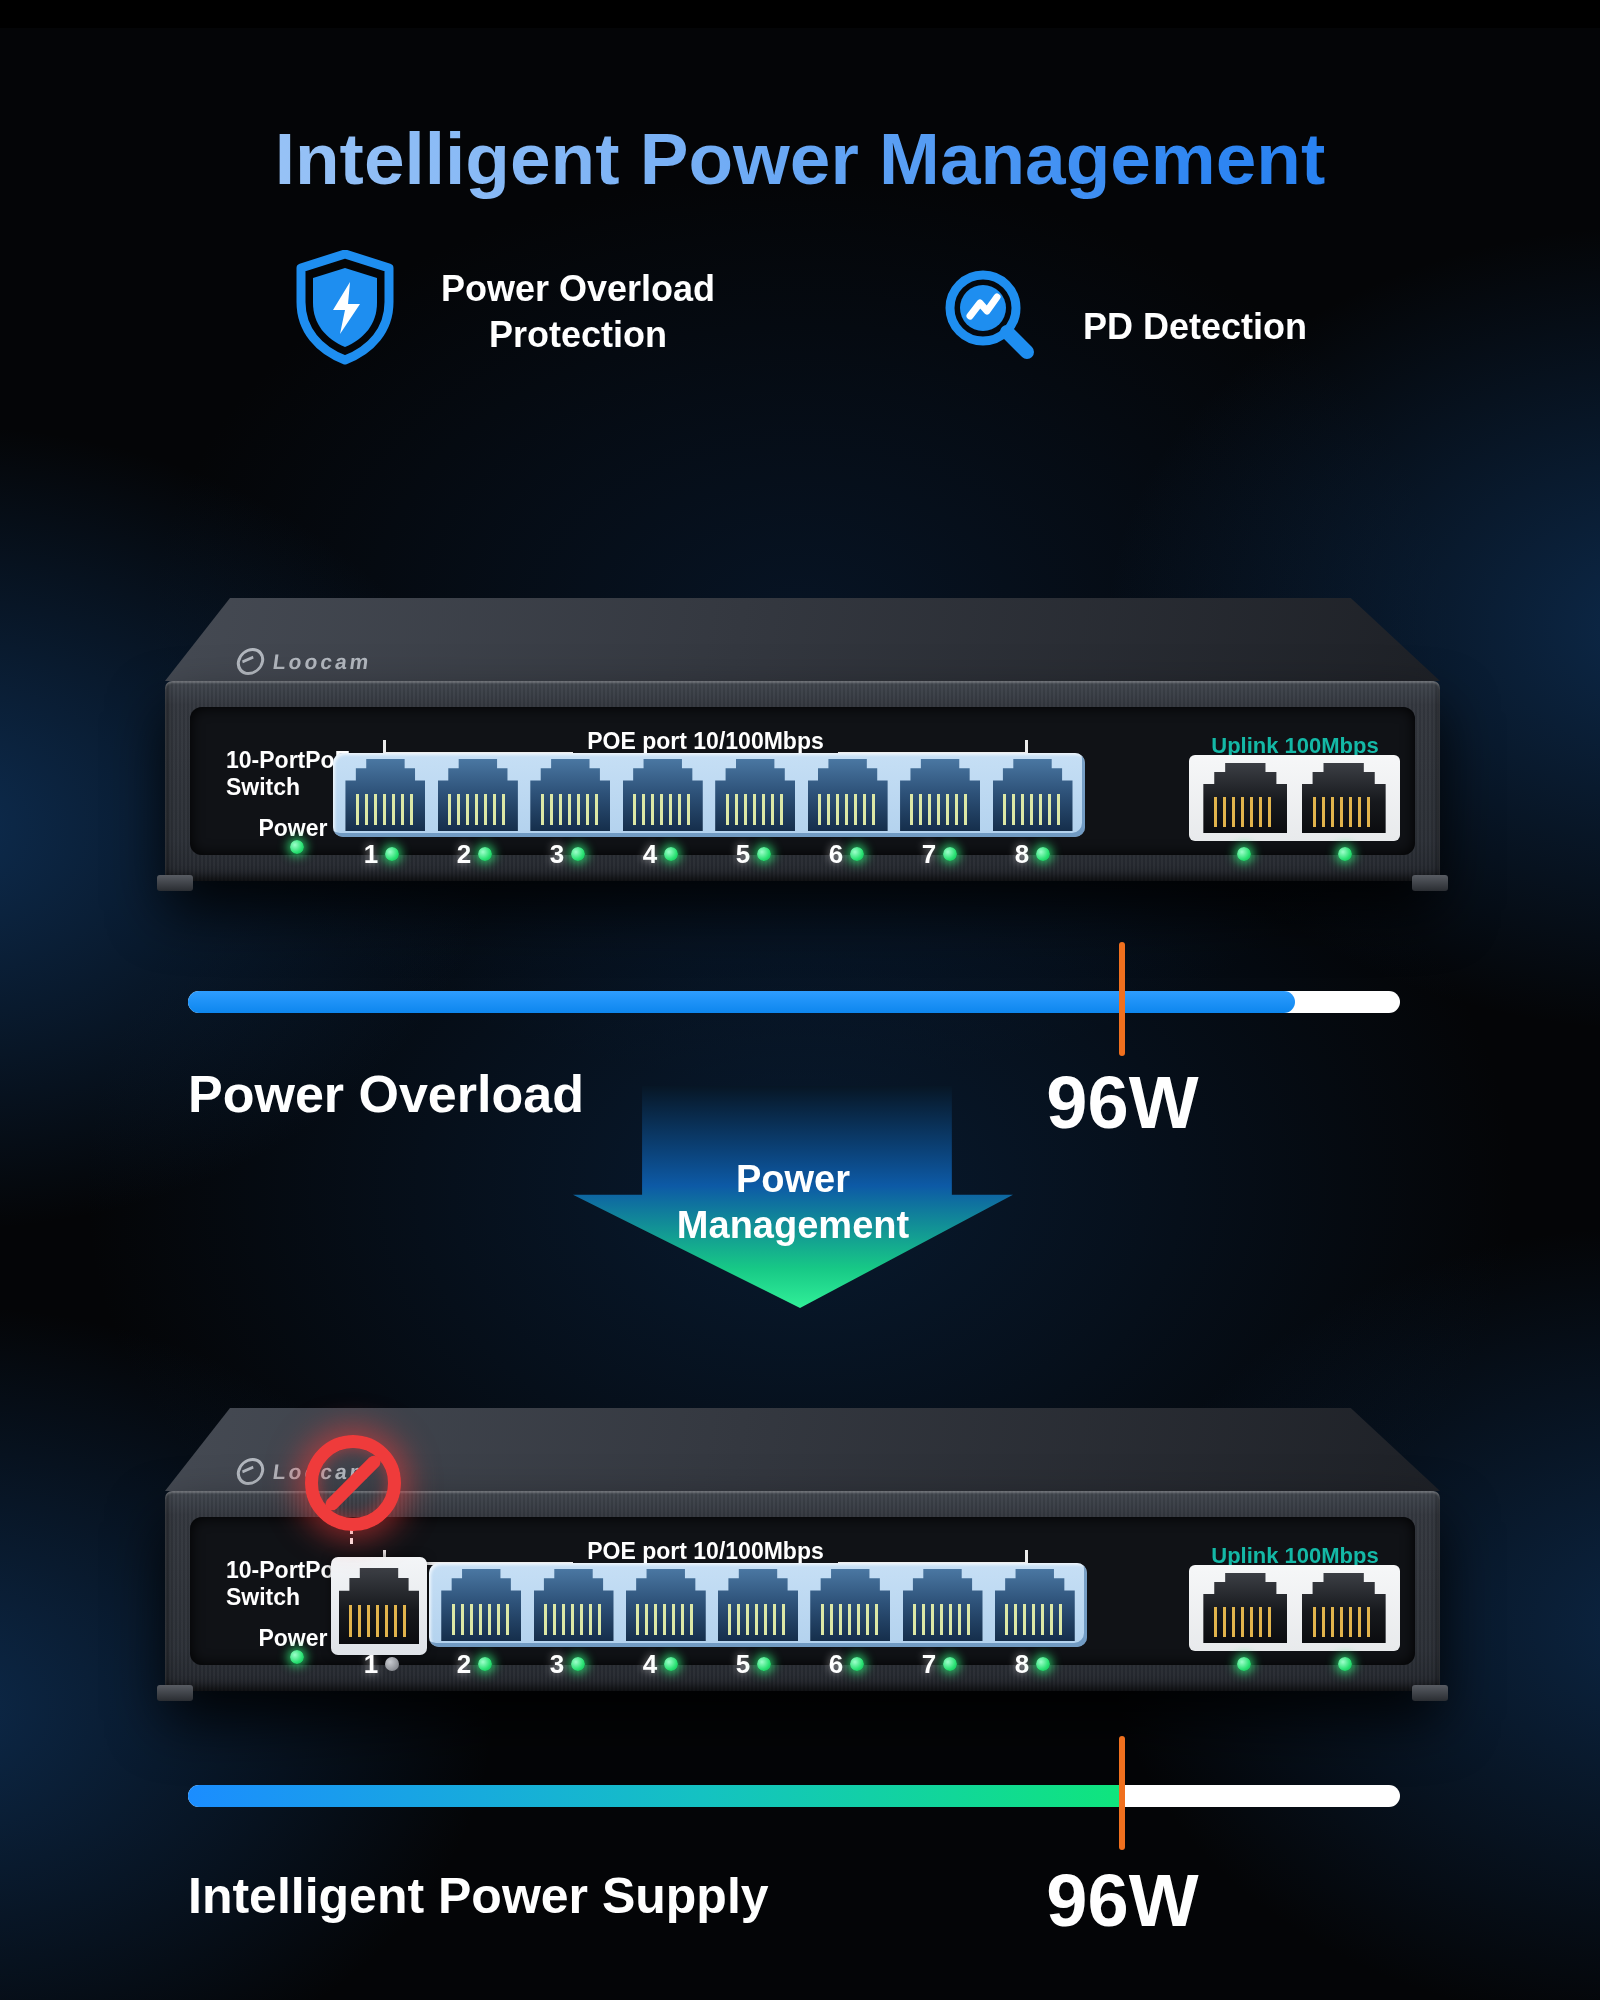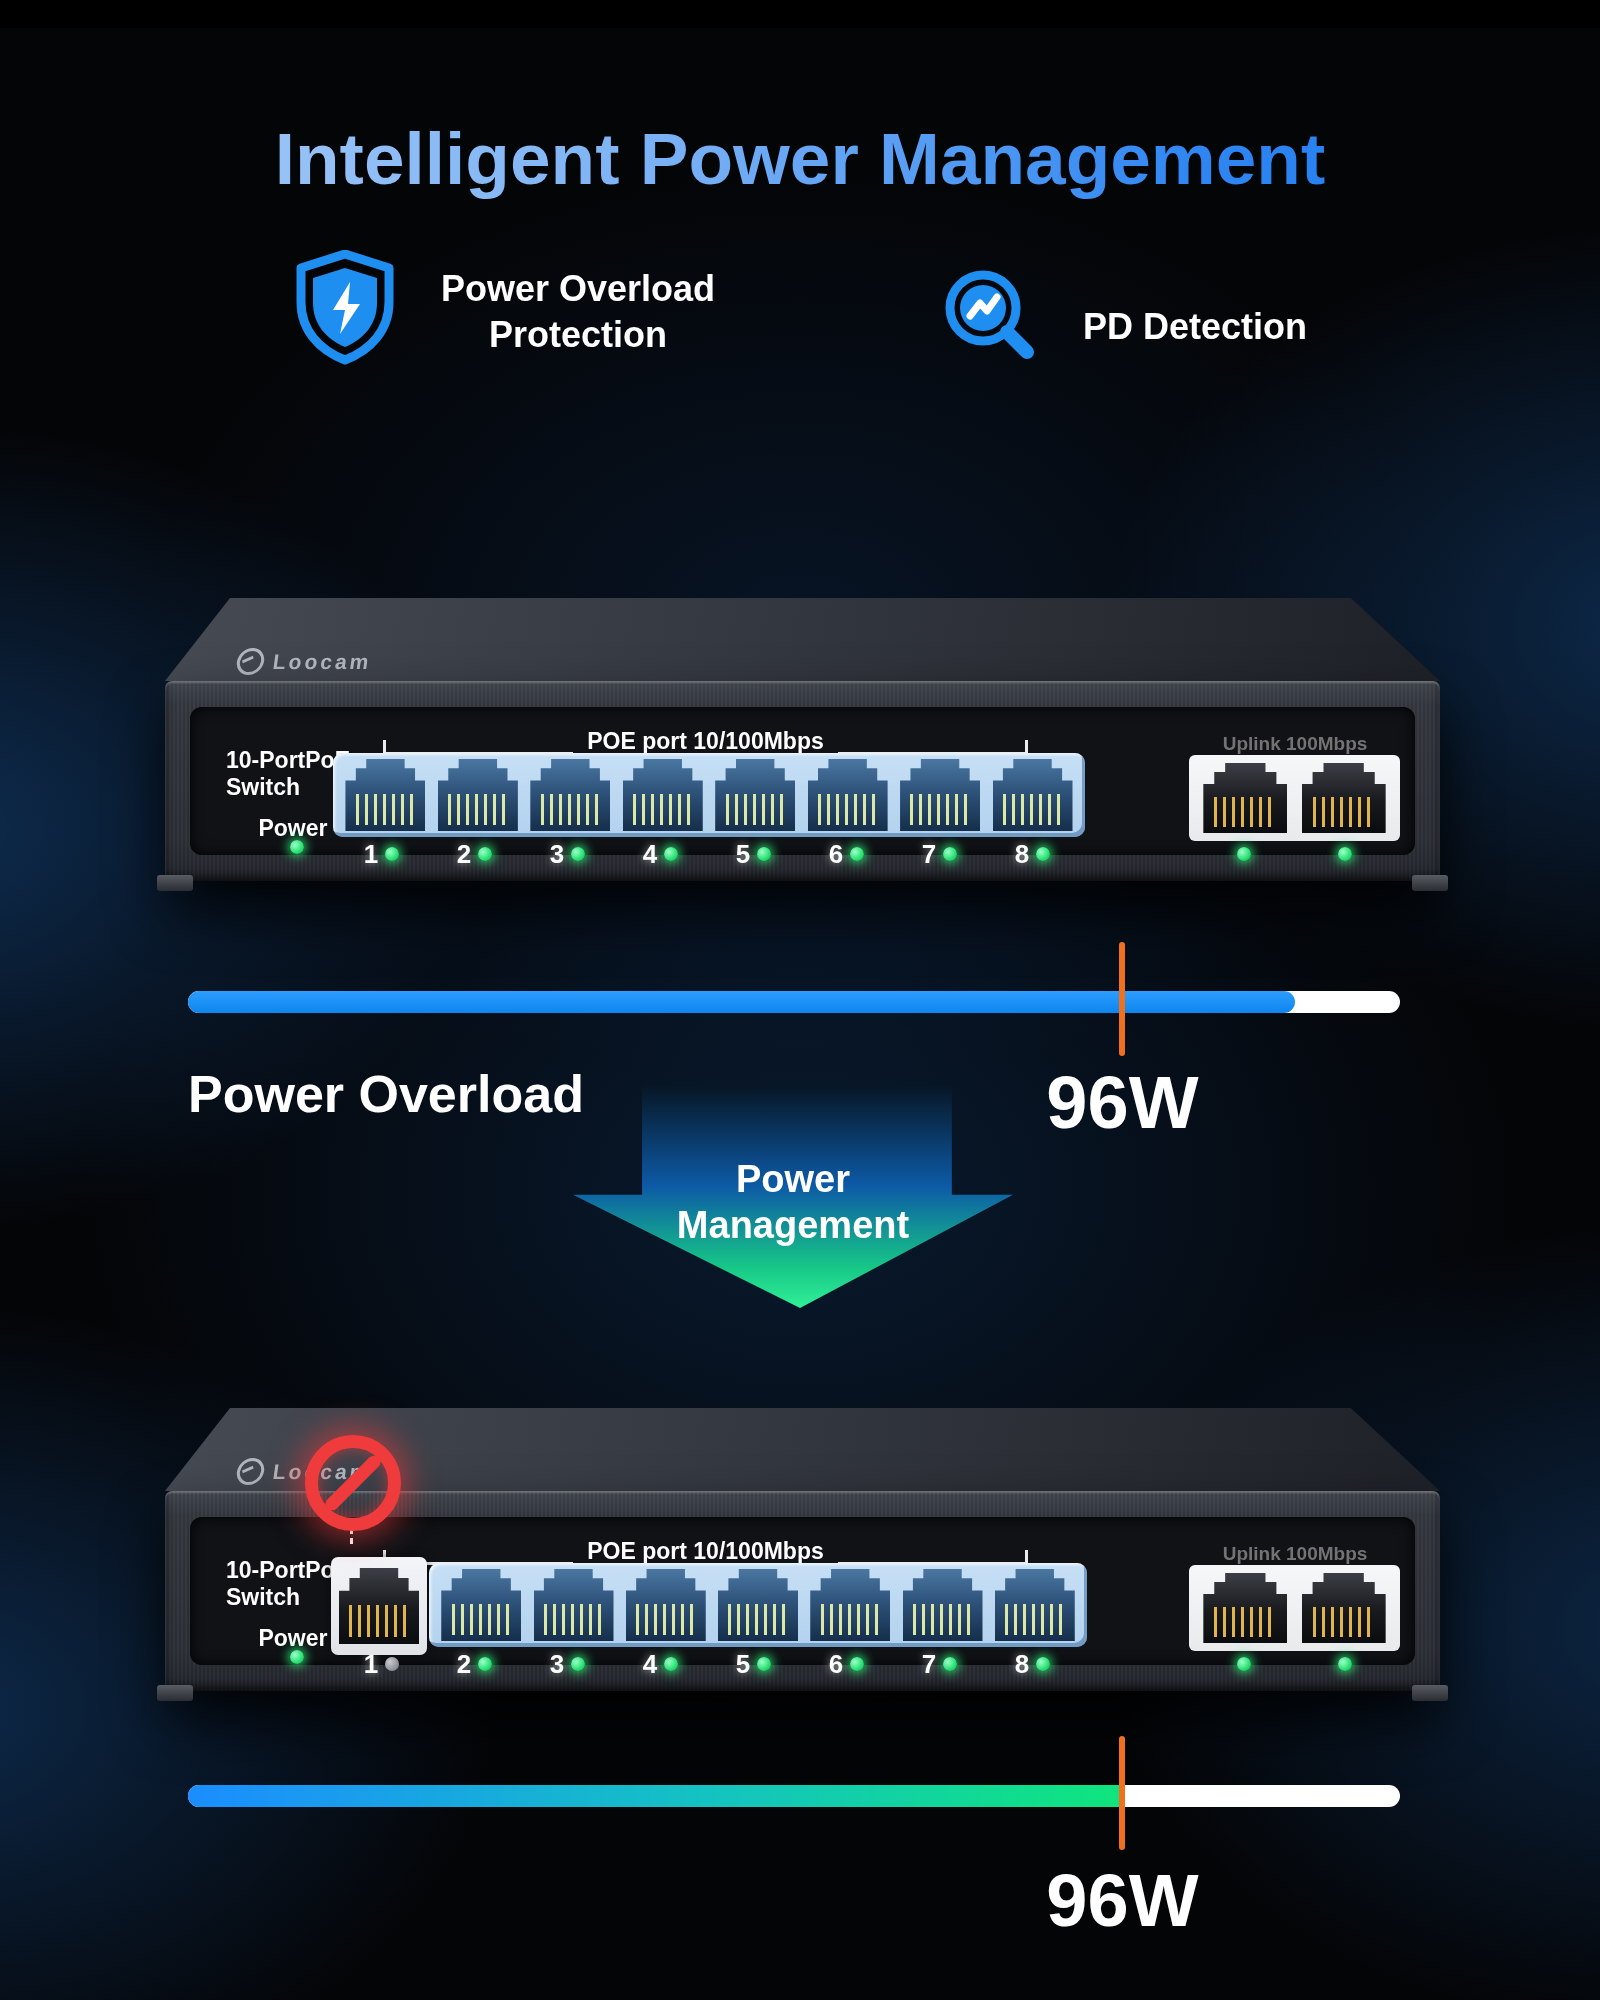--- a/index.html
+++ b/index.html
@@ -73,21 +73,21 @@
   .port1-panel .rj45{flex:0 0 80px;height:76px;}
   .rj45 .cut{
     position:absolute;inset:0;
     clip-path:polygon(26% 0,74% 0,74% 13%,87% 13%,87% 30%,100% 30%,100% 100%,0 100%,0 30%,13% 30%,13% 13%,26% 13%);
   }
   .rj45.blue .cut{background:linear-gradient(180deg,#4a77a2 0%,#2d5178 48%,#152e4b 100%);}
   .rj45.dark .cut{background:linear-gradient(180deg,#3c3f45 0%,#17191d 55%,#0b0c0f 100%);}
   .pins{position:absolute;left:13%;right:13%;bottom:9%;height:42%;}
   .rj45.blue .pins{background:repeating-linear-gradient(90deg,#dce8a6 0 3px,transparent 3px 9px);}
   .rj45.dark .pins{background:repeating-linear-gradient(90deg,#e2b44c 0 3px,transparent 3px 9px);}
-  .uplink-label{position:absolute;left:1000px;top:26px;width:210px;text-align:center;color:#737373;font-weight:700;font-size:19px;}
+  .uplink-label{position:absolute;left:1000px;top:26px;width:210px;text-align:center;color:#14b8a6;font-weight:700;font-size:22px;}
   .uplink-panel{
     position:absolute;left:999px;top:48px;width:211px;height:86px;border-radius:6px;
     background:linear-gradient(180deg,#f6f7f8,#e8eaec);
     display:flex;justify-content:space-evenly;align-items:center;
   }
   .uplink-panel .rj45{width:84px;height:70px;flex:0 0 84px;}
   .pnums{position:absolute;left:145px;top:134px;display:flex;}
   .pcell{width:93px;display:flex;justify-content:center;align-items:center;gap:7px;height:26px;}
   .pnum{color:#fff;font-weight:700;font-size:26px;text-shadow:0 0 8px rgba(255,255,255,.55);}
   .uleds{position:absolute;left:999px;top:134px;width:211px;display:flex;justify-content:space-evenly;}
@@ -427,15 +427,16 @@
       <div class="foot foot-r"></div>
     </div>
   </div>
 
   <div class="bar-zone zone-2">
     <div class="bar-track">
       <div class="bar-fill fill-blue_green_gradient" style="width: 77.1%;"></div>
     </div>
     <div class="bar-marker" style="left: 77.1%;"></div>
     <div class="bar-value" style="left: 77.1%;">96W</div>
+    <div class="bar-label">Intelligent Power Supply</div>
   </div>
 
 </div>
 
 </body></html>

